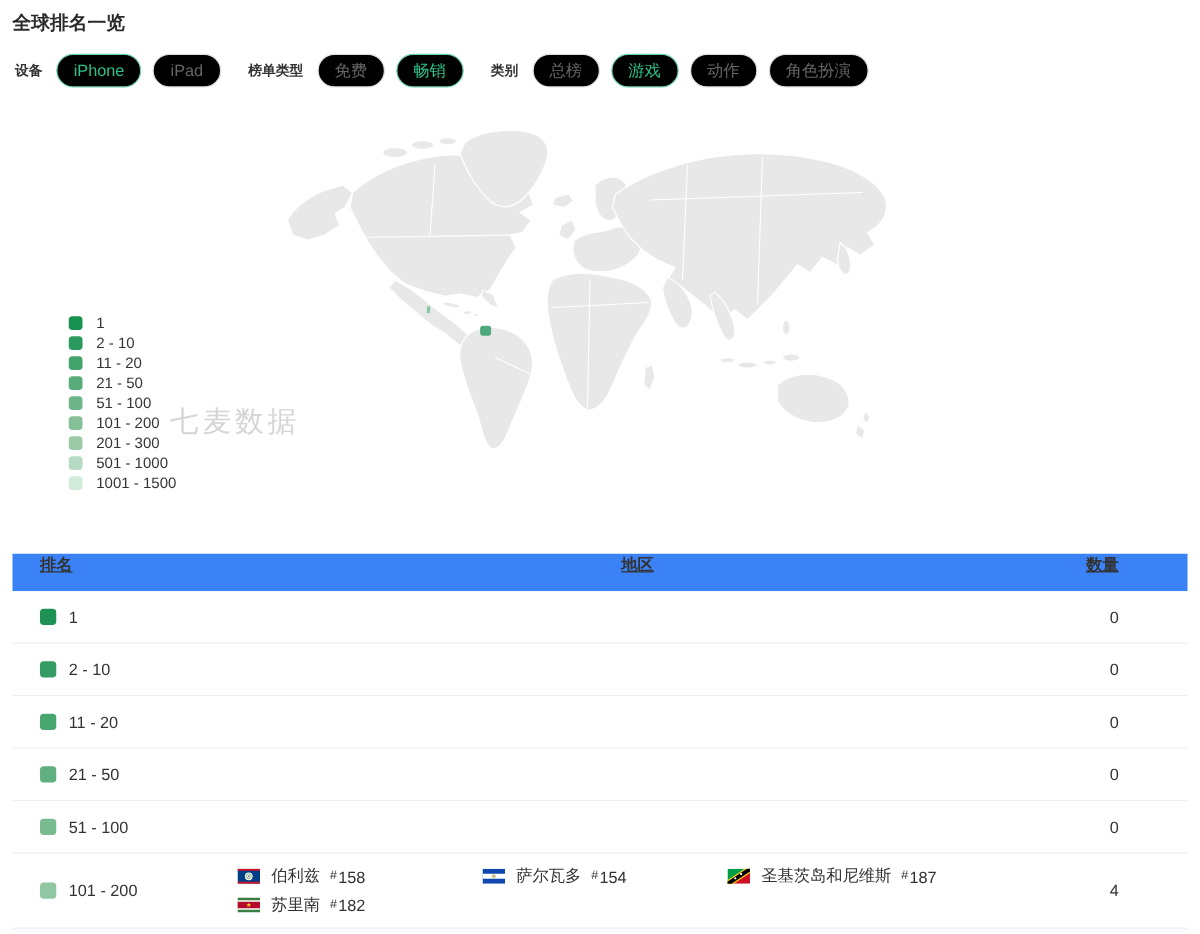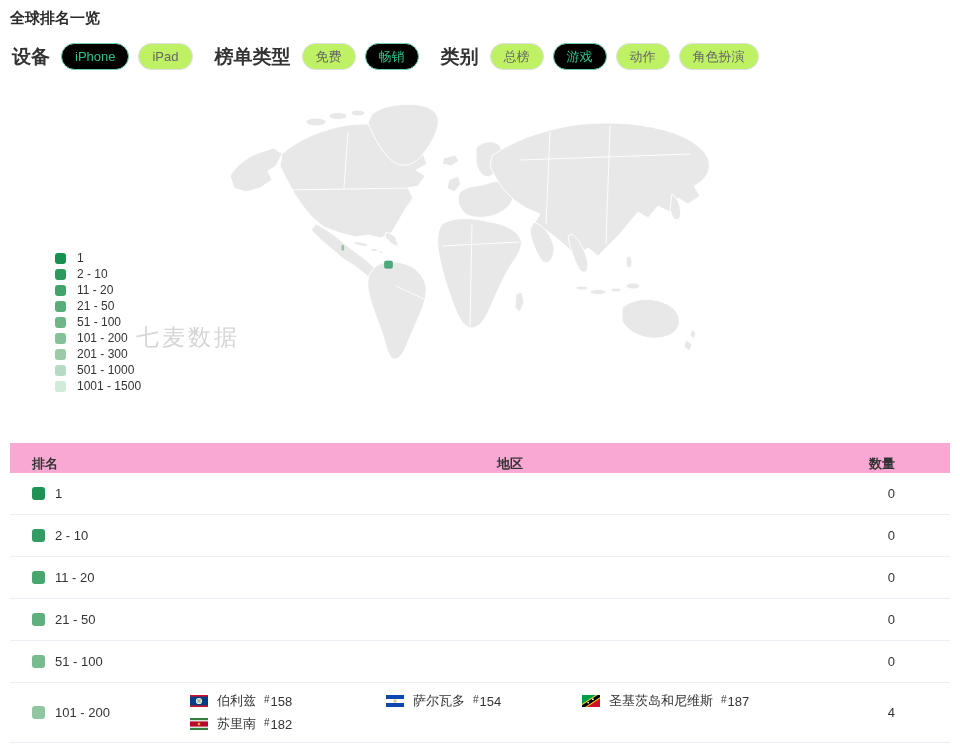--- a/index.html
+++ b/index.html
@@ -9,24 +9,24 @@
     font-family:"Liberation Sans","DejaVu Sans",sans-serif;
     color:#333;
   }
   .page { position:relative; width:924px; height:747px; }
 
   
   .page-title { font-size:15px; font-weight:bold; color:#2b2b2b; padding:9px 0 0 10px; }
 
   
   .filters { display:flex; align-items:center; margin:15px 0 0 12px; height:27px; }
-  .flabel { font-size:19px; font-weight:bold; color:#333; margin-right:11px; white-space:nowrap; }
+  .flabel { font-size:11px; font-weight:bold; color:#333; margin-right:11px; white-space:nowrap; }
   .flabel.gap { margin-left:13px; }
   .fbtn {
-    font-size:13px; color:#666; background:#bef264;
+    font-size:13px; color:#666; background:#000000;
     border:1px solid #dcdfe6; border-radius:14px;
     padding:4px 13px; margin-right:9px; cursor:pointer;
     font-family:inherit; line-height:17px; white-space:nowrap;
   }
   .fbtn.selected { color:#2cc189; border-color:#6fd3ab; background:#000000; }
 
   
   .map-section { position:relative; height:352px; }
   .worldmap { position:absolute; left:220px; top:26px; }
   .land { fill:#e8e8e8; stroke:#ffffff; stroke-width:1; stroke-linejoin:round; }
@@ -36,22 +36,22 @@
   .legend-sw { width:11px; height:11px; border-radius:3px; margin-right:11px; flex:none; }
   .legend-label { font-size:12px; color:#333; }
   .watermark {
     position:absolute; left:136px; top:252px;
     font-size:23px; color:#d5d5d5; letter-spacing:3px; user-select:none;
   }
 
   
   .table { margin:21px 10px 0; width:940px; font-size:13px; }
   .thead {
-    display:flex; align-items:flex-end; height:30px;
-    background:#f9a8d4; font-weight:bold; color:#333;
+    display:flex; align-items:flex-start; height:30px;
+    background:#3b82f6; font-weight:bold; color:#333;text-decoration:underline;
   }
   .col-rank { width:180px; padding-left:22px; display:flex; align-items:center; flex:none; }
   .col-region { flex:1; }
   .thead .col-region { text-align:center; }
   .col-count { width:120px; text-align:right; padding-right:55px; flex:none; }
   .trow {
     display:flex; align-items:center; min-height:42px;
     border-bottom:1px solid #ebeef5; background:#fff;
   }
   .trow.tall { padding:9px 0; }

